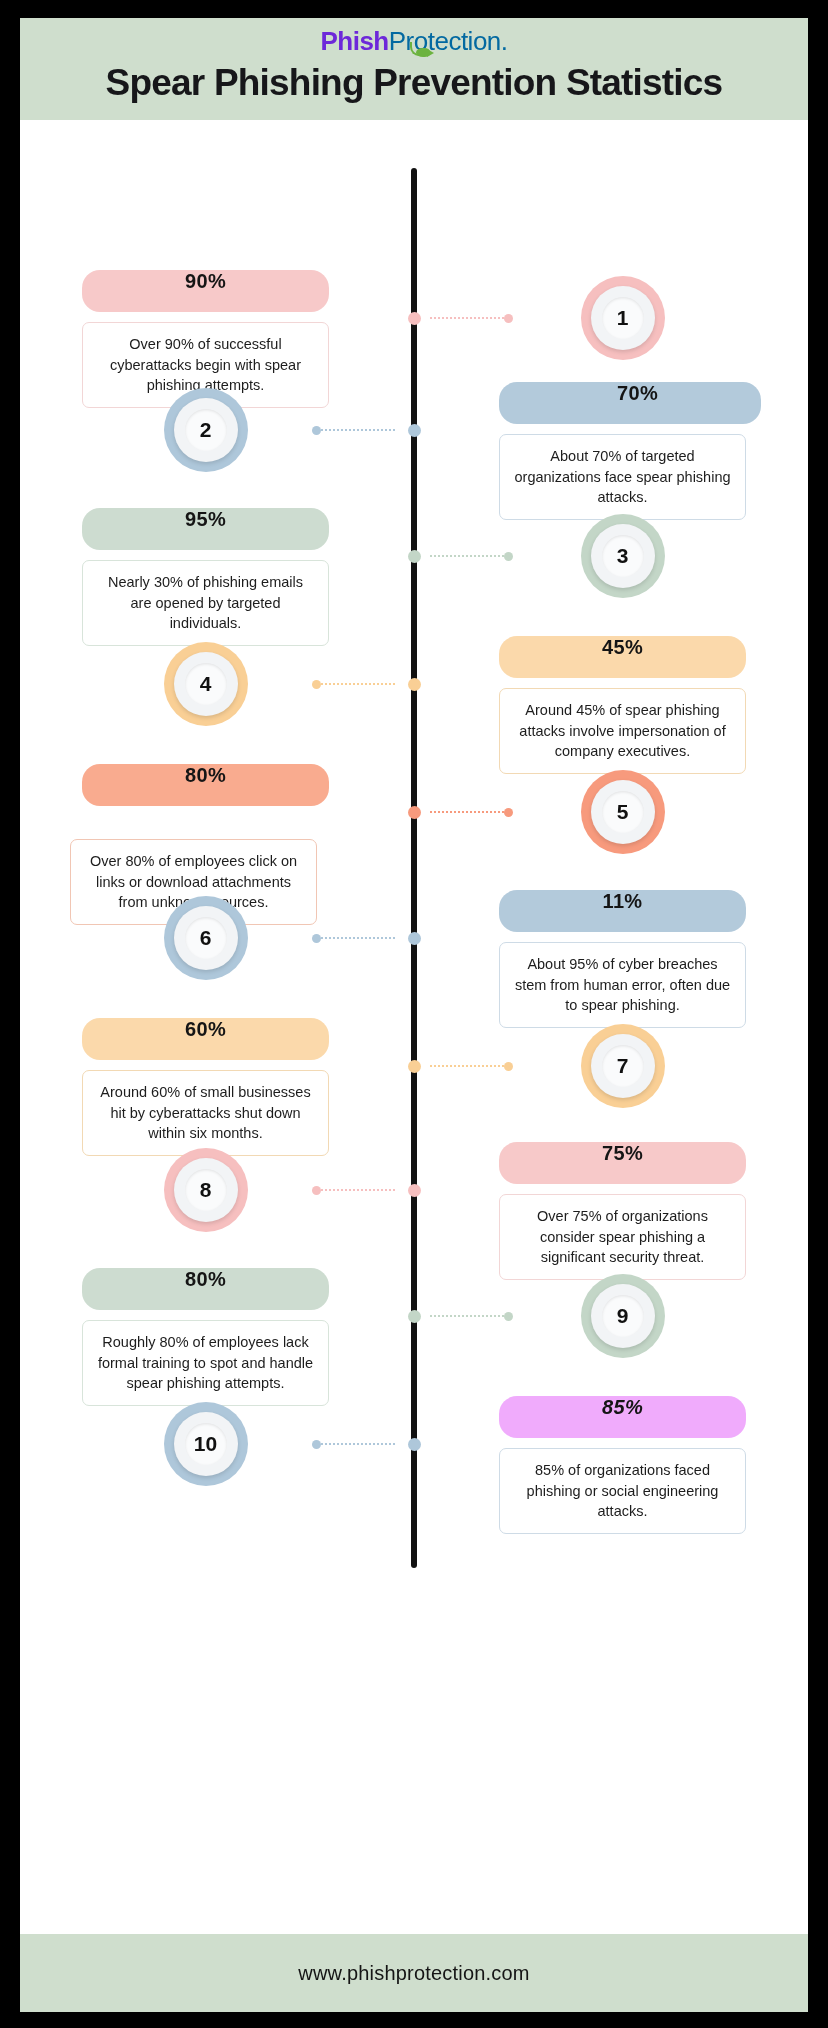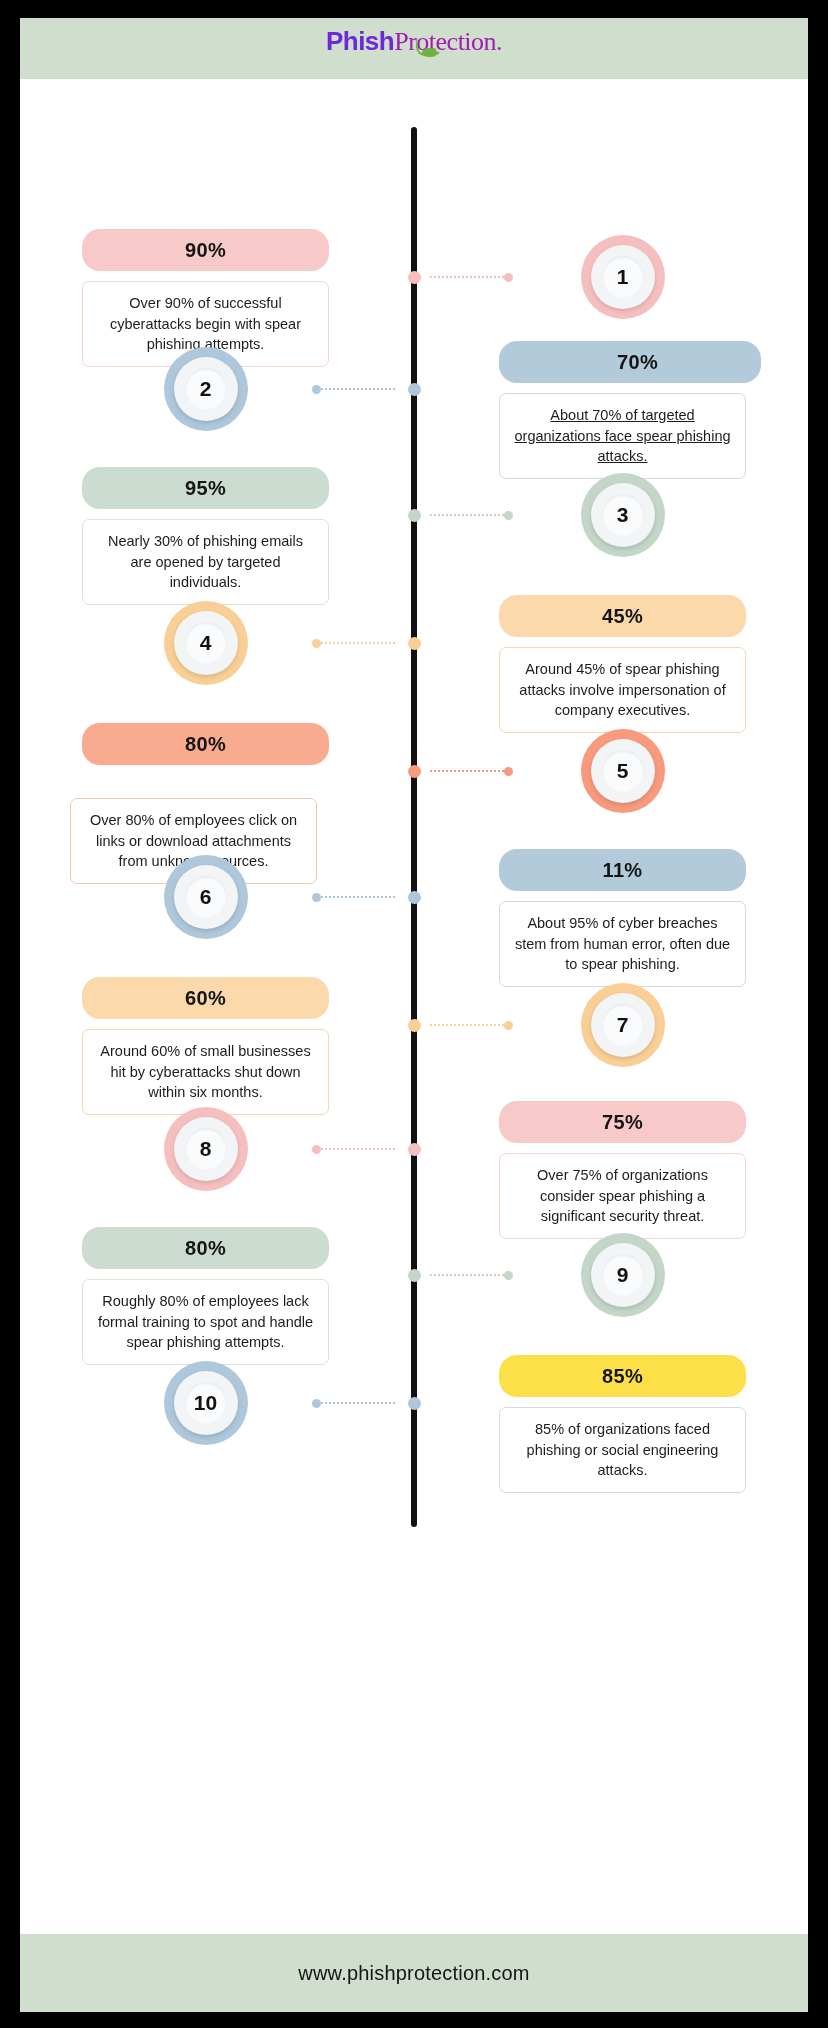--- a/index.html
+++ b/index.html
@@ -40,21 +40,21 @@
   }
   .logo {
     font-size: 26px;
     letter-spacing: -0.5px;
     line-height: 1;
     margin-bottom: 8px;
     position: relative;
     display: inline-block;
   }
   .logo .phish { color: #6d28d9; font-weight: bold; font-family: "Liberation Sans", sans-serif; }
-  .logo .protection { color: #a21caf; font-weight: normal; font-family: Liberation Serif, serif; }
+  .logo .protection { color: #0369a1; font-weight: normal; font-family: Liberation Sans, sans-serif; }
   .logo .fish {
     position: absolute;
     left: 96px;
     top: 20px;
     width: 0; height: 0;
   }
   .logo .fish .body {
     position: absolute;
     width: 14px; height: 9px;
     background: #6cb33f;
@@ -107,21 +107,20 @@
 
   .row { position: absolute; left: 0; width: 788px; }
 
   
   .pill {
     position: absolute;
     width: 247px;
     height: 42px;
     border-radius: 18px;
     display: flex;
-    align-items: center;
     justify-content: center;
     font-size: 20px;
     font-weight: bold;
     color: #151515;
     letter-spacing: 0.3px;
   }
 
   
   .card {
     position: absolute;
@@ -218,20 +217,21 @@
 
     <div id="header">
       <div class="logo">
         <span class="phish">Phish</span><span class="protection">Protection.</span>
         <span class="hook"></span>
         <span class="fish">
           <span class="body"></span>
             <span class="tail"></span>
         </span>
       </div>
+      <h1>Spear Phishing Prevention Statistics</h1>
     </div>
 
     <div id="content">
       <div id="axis"></div>
       <div id="rows">
           <div class="row" style="top: 0px;">
             <div class="pill" style="left: 62px; top: 150px; background: rgb(247, 201, 201);">
               <span>90%</span>
             </div>
             <div class="card" style="left: 62px; top: 202px; border-color: rgb(242, 214, 214);"><span>Over 90% of successful cyberattacks begin with spear phishing attempts.</span></div>
@@ -244,21 +244,21 @@
             <div class="conn" style="top: 192px; left: 388px; width: 94px;">
               <span class="dot-axis" style="background: rgb(246, 191, 191); left: 0px;"></span>
               <span class="dline" style="border-top-color: rgb(246, 191, 191); left: 22px; width: 74px;"></span>
               <span class="dot-end" style="background: rgb(246, 191, 191); left: 96px;"></span>
             </div>
           </div>
           <div class="row" style="top: 0px;">
             <div class="pill" style="left: 479px; top: 262px; background: rgb(179, 202, 219); padding-left: 15px;">
               <span>70%</span>
             </div>
-            <div class="card" style="left: 479px; top: 314px; border-color: rgb(206, 219, 230); text-decoration: underline;"><span>About 70% of targeted organizations face spear phishing attacks.</span></div>
+            <div class="card" style="left: 479px; top: 314px; border-color: rgb(206, 219, 230);"><span>About 70% of targeted organizations face spear phishing attacks.</span></div>
             <div class="badge" style="left: 143.5px; top: 268px;">
               <div class="ring" style="background: rgb(174, 199, 218);"></div>
               <div class="mid"></div>
               <div class="core"></div>
               <span class="num">2</span>
             </div>
             <div class="conn" style="top: 304px; left: 292px; width: 109px;">
               <span class="dot-axis" style="background: rgb(174, 199, 218); left: 96px;"></span>
               <span class="dline" style="border-top-color: rgb(174, 199, 218); left: 9px; width: 74px;"></span>
               <span class="dot-end" style="background: rgb(174, 199, 218); left: 0px;"></span>
@@ -377,21 +377,21 @@
               <div class="core"></div>
               <span class="num">9</span>
             </div>
             <div class="conn" style="top: 1190px; left: 388px; width: 94px;">
               <span class="dot-axis" style="background: rgb(195, 214, 199); left: 0px;"></span>
               <span class="dline" style="border-top-color: rgb(195, 214, 199); left: 22px; width: 74px;"></span>
               <span class="dot-end" style="background: rgb(195, 214, 199); left: 96px;"></span>
             </div>
           </div>
           <div class="row" style="top: 0px;">
-            <div class="pill" style="left: 479px; top: 1276px; background: #fde047;">
+            <div class="pill" style="left: 479px; top: 1276px; background: #f0abfc; font-style: italic;">
               <span>85%</span>
             </div>
             <div class="card" style="left: 479px; top: 1328px; border-color: rgb(206, 219, 230);"><span>85% of organizations faced phishing or social engineering attacks.</span></div>
             <div class="badge" style="left: 143.5px; top: 1282px;">
               <div class="ring" style="background: rgb(174, 199, 218);"></div>
               <div class="mid"></div>
               <div class="core"></div>
               <span class="num">10</span>
             </div>
             <div class="conn" style="top: 1318px; left: 292px; width: 109px;">

